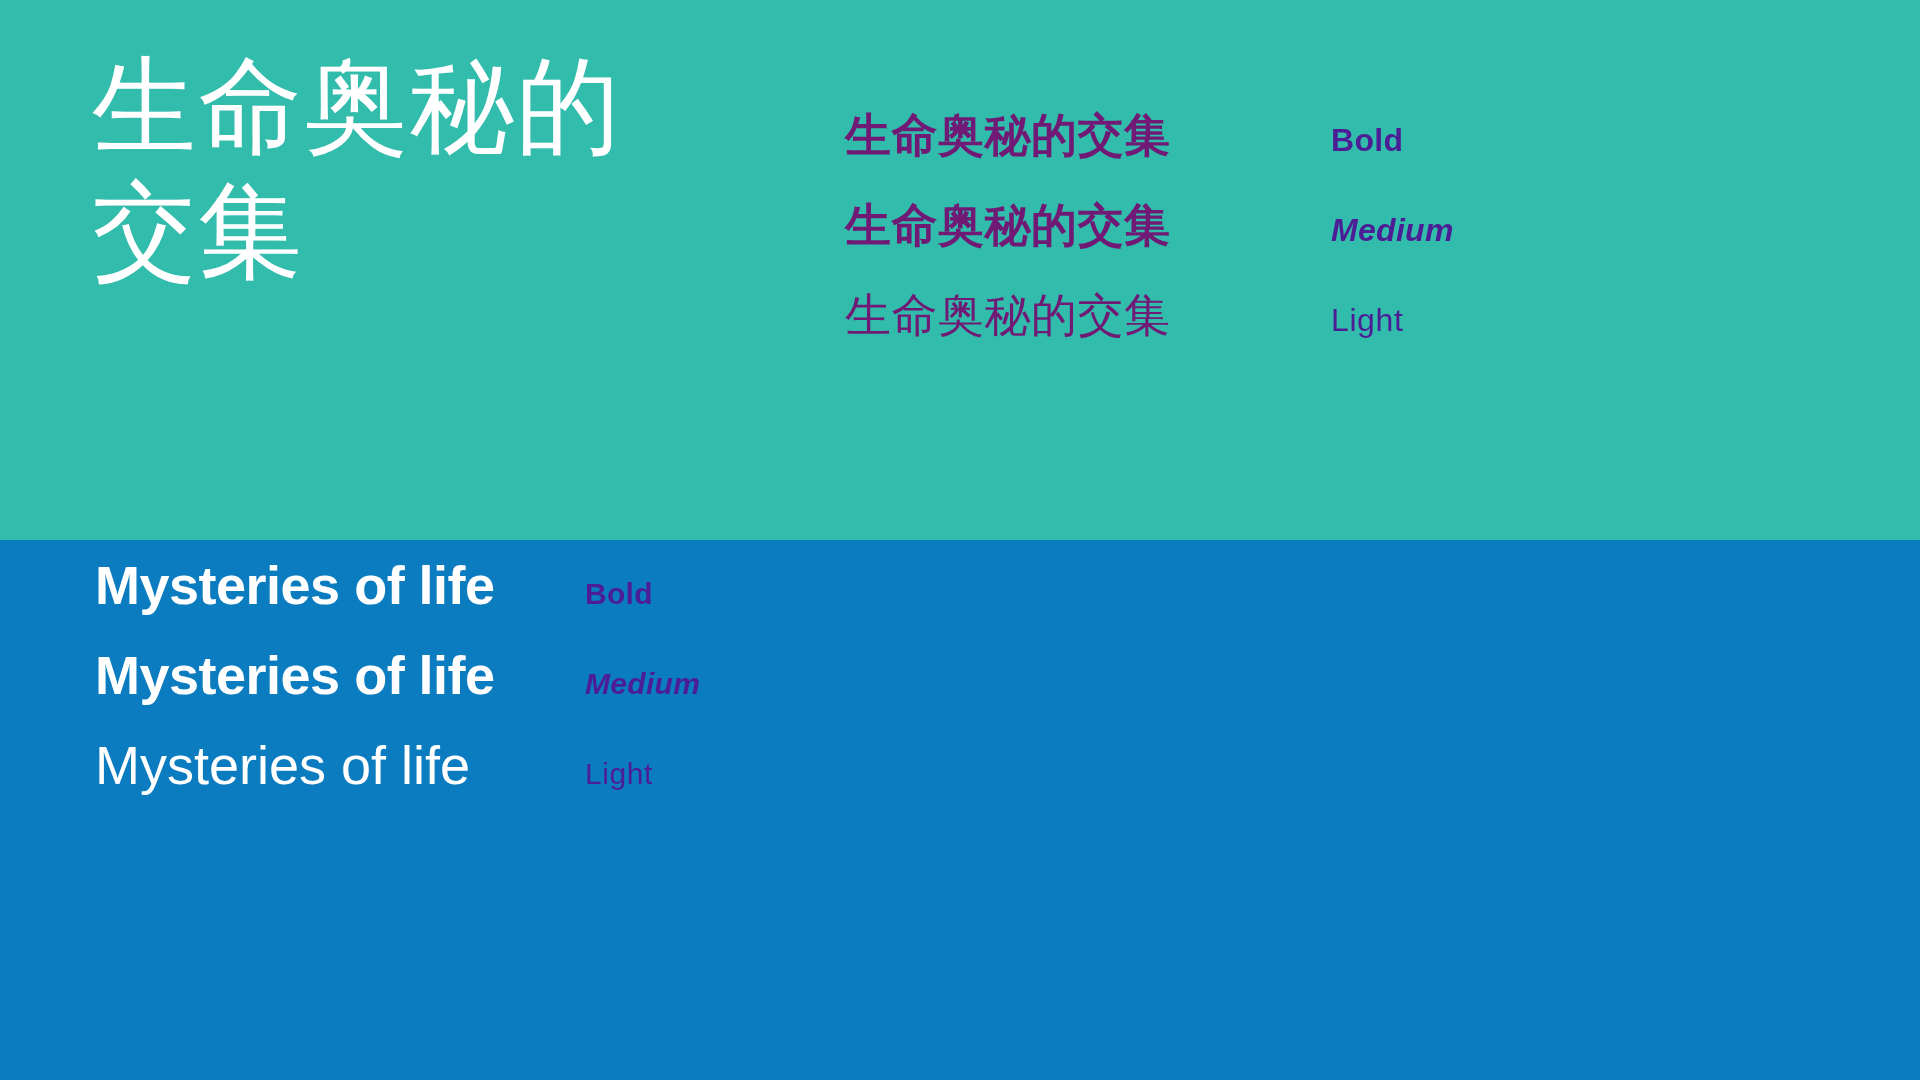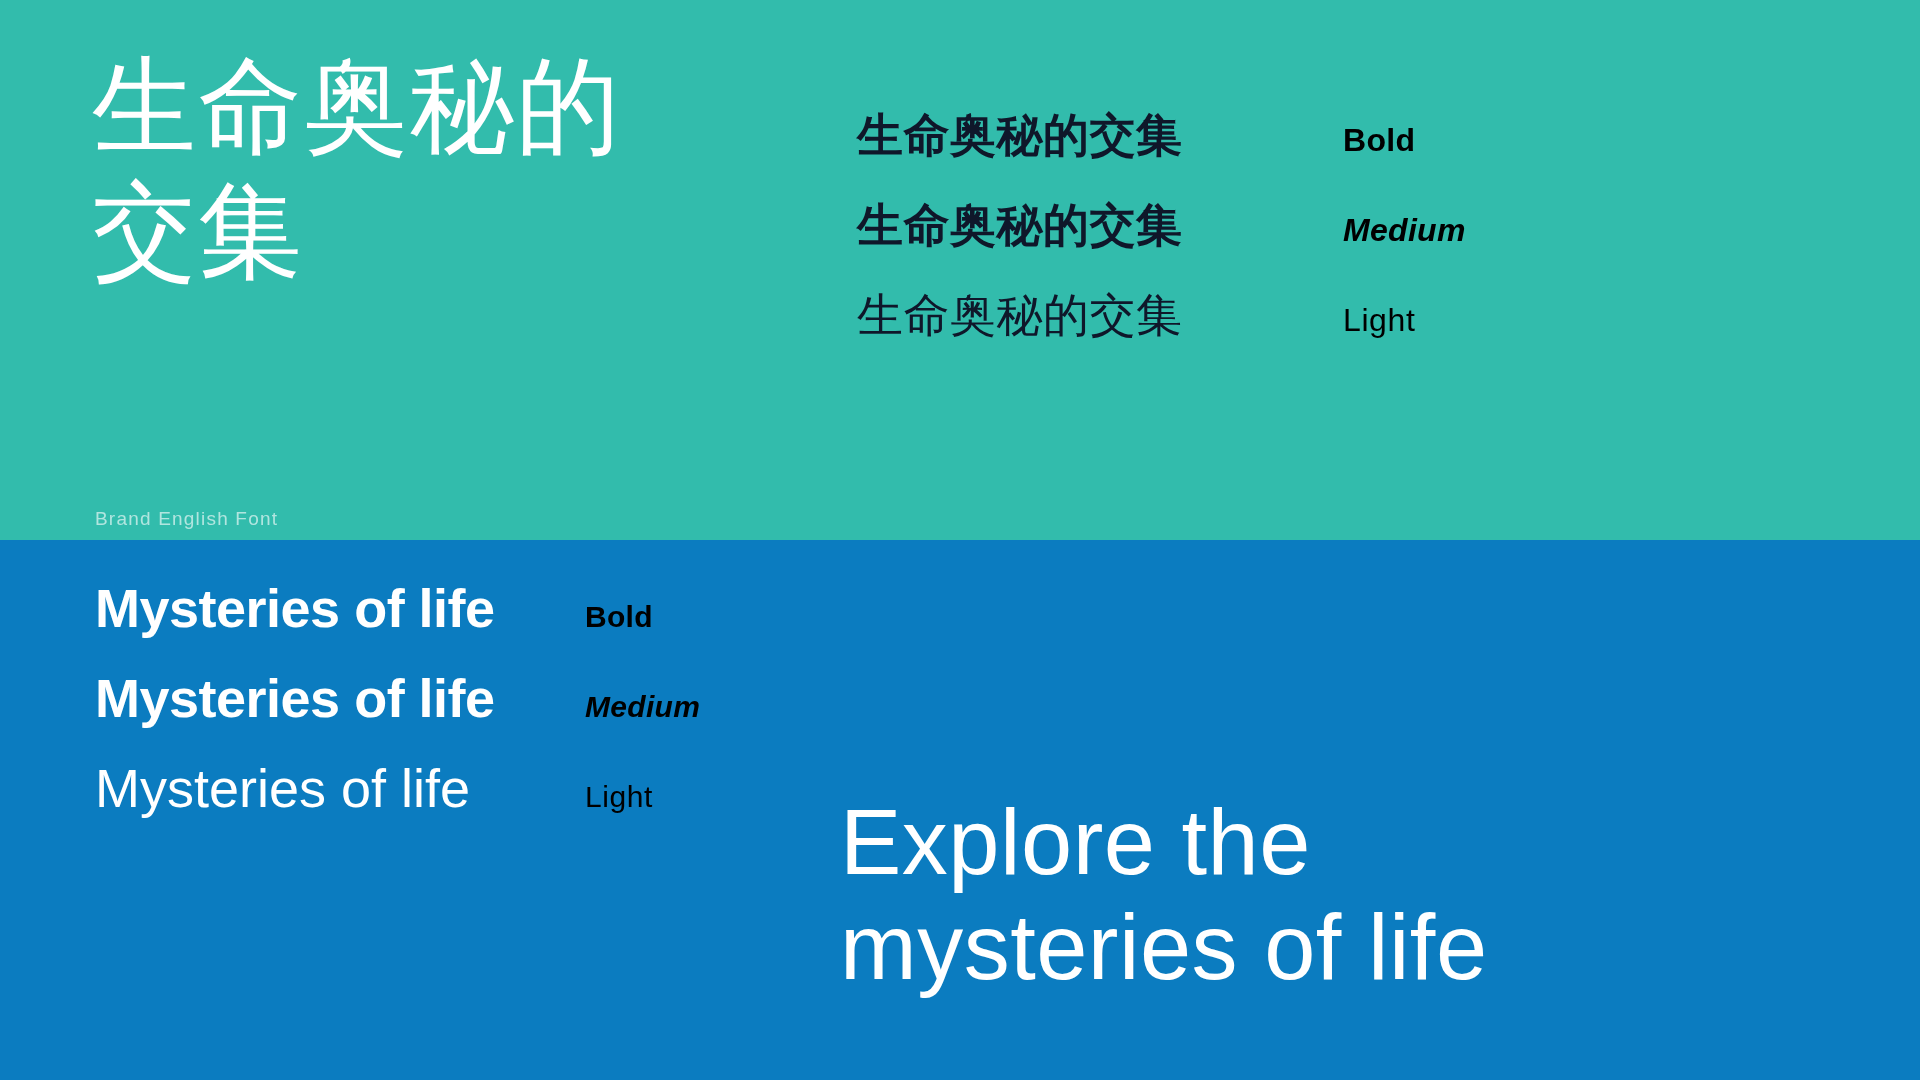--- a/index.html
+++ b/index.html
@@ -81,37 +81,36 @@
 
   .spec-row {
     display: flex;
     align-items: baseline;
     position: relative;
   }
 
   .spec-row-cn { height: 90px; }
 
   .sample-cn {
-    color: #0f172a;
+    color: #701a75;
     font-family: "DejaVu Sans", "Liberation Sans", sans-serif;
     font-size: 46px;
     line-height: 1;
     letter-spacing: 0.5px;
     white-space: nowrap;
     width: 400px;
     flex: 0 0 auto;
-    margin-left: 12px;
   }
 
   .sample-cn.w-bold   { font-weight: 700; }
   .sample-cn.w-medium { font-weight: 700; }
   .sample-cn.w-light  { font-weight: 300; transform: scaleY(1.0); }
 
   .weight-label {
-    color: #000000;
+    color: #4c1d95;
     line-height: 1;
     white-space: nowrap;
     flex: 0 0 auto;
   }
 
   .weight-label-cncol {
     margin-left: 86px;
     font-size: 32px;
   }
 
@@ -197,21 +196,20 @@
         </div>
 
       </div>
     </div>
   </div>
 
   <div class="panel panel-blue"></div>
 
   <div class="specimen-col-en">
 
-    <div class="section-label">Brand English Font</div>
 
     <div class="specimen-rows-en">
 
       <div class="spec-row spec-row-en">
         <span class="sample-en w-bold">Mysteries of life</span>
         <span class="weight-label weight-label-encol w-bold">Bold</span>
       </div>
 
       <div class="spec-row spec-row-en">
         <span class="sample-en w-medium">Mysteries of life</span>
@@ -219,16 +217,14 @@
       </div>
 
       <div class="spec-row spec-row-en">
         <span class="sample-en w-light">Mysteries of life</span>
         <span class="weight-label weight-label-encol w-light">Light</span>
       </div>
 
     </div>
   </div>
 
-  <div class="display-en">Explore the
-mysteries of life</div>
 
 </div>
 
 </body></html>

